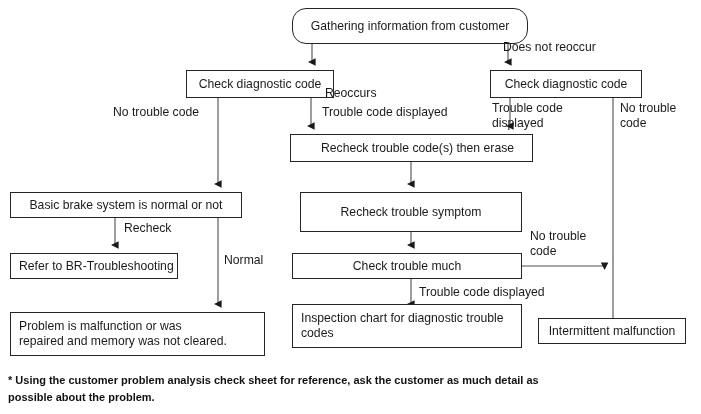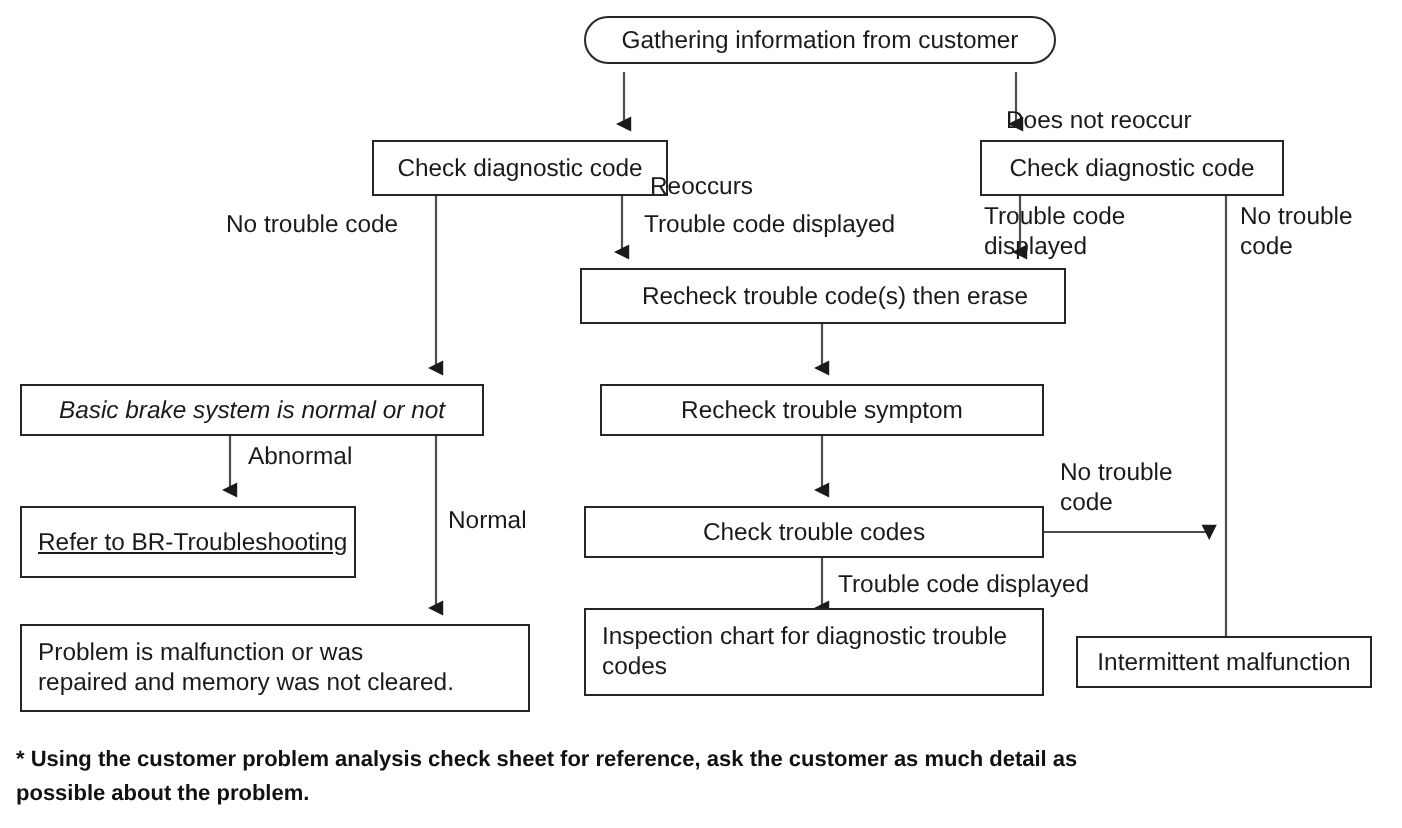--- a/index.html
+++ b/index.html
@@ -111,81 +111,81 @@
       <path d="M115,218 L115,245" marker-end="url(#arrowhead)"></path>
 
       <path d="M218,218 L218,304" marker-end="url(#arrowhead)"></path>
 
       <path d="M411,279 L411,304" marker-end="url(#arrowhead)"></path>
 
       <path d="M522,266 L605,266" marker-end="url(#arrowhead-right)"></path>
     </g>
   </svg>
 
-  <div class="node center" style="left:292px; top:8px; width:236px; height:24px;border-radius:14px;">
+  <div class="node center" style="left:292px; top:8px; width:236px; height:36px;border-radius:14px;">
     <span class="node-label">Gathering information from customer</span>
   </div>
 
   <div class="node center" style="left:186px; top:70px; width:148px; height:28px;">
     <span class="node-label">Check diagnostic code</span>
   </div>
 
   <div class="node center" style="left:490px; top:70px; width:152px; height:28px;">
     <span class="node-label">Check diagnostic code</span>
   </div>
 
   <div class="node center" style="left:290px; top:134px; width:243px; height:28px;padding-left:12px;">
     <span class="node-label">Recheck trouble code(s) then erase</span>
   </div>
 
-  <div class="node center" style="left:10px; top:192px; width:232px; height:26px;font-style:italic;">
+  <div class="node center" style="left:10px; top:192px; width:232px; height:26px;">
     <span class="node-label">Basic brake system is normal or not</span>
   </div>
 
-  <div class="node center" style="left:300px; top:192px; width:222px; height:26px;">
+  <div class="node center" style="left:300px; top:192px; width:222px; height:40px;">
     <span class="node-label">Recheck trouble symptom</span>
   </div>
 
-  <div class="node leftal" style="left:10px; top:253px; width:168px; height:36px;text-decoration:underline;">
+  <div class="node leftal" style="left:10px; top:253px; width:168px; height:26px;">
     <span class="node-label">Refer to BR-Troubleshooting</span>
   </div>
 
   <div class="node center" style="left:292px; top:253px; width:230px; height:26px;">
-    <span class="node-label">Check trouble codes</span>
+    <span class="node-label">Check trouble much</span>
   </div>
 
   <div class="node leftal" style="left:10px; top:312px; width:255px; height:44px;">
     <span class="node-label">Problem is malfunction or was
 repaired and memory was not cleared.</span>
   </div>
 
   <div class="node leftal" style="left:292px; top:304px; width:230px; height:44px;">
     <span class="node-label">Inspection chart for diagnostic trouble
 codes</span>
   </div>
 
   <div class="node center" style="left:538px; top:318px; width:148px; height:26px;">
     <span class="node-label">Intermittent malfunction</span>
   </div>
 
   <div class="edge-label" style="left:325px; top:40px;margin-top:46px;">Reoccurs</div>
 
-  <div class="edge-label" style="left:503px; top:53px;">Does not reoccur</div>
+  <div class="edge-label" style="left:503px; top:40px;">Does not reoccur</div>
 
   <div class="edge-label" style="left:113px; top:105px;">No trouble code</div>
 
   <div class="edge-label" style="left:322px; top:105px;">Trouble code displayed</div>
 
   <div class="edge-label" style="left:492px; top:101px;">Trouble code
 displayed</div>
 
   <div class="edge-label" style="left:620px; top:101px;">No trouble
 code</div>
 
-  <div class="edge-label" style="left:124px; top:221px;">Abnormal</div>
+  <div class="edge-label" style="left:124px; top:221px;">Recheck</div>
 
   <div class="edge-label" style="left:224px; top:221px;margin-top:32px;">Normal</div>
 
   <div class="edge-label" style="left:530px; top:229px;">No trouble
 code</div>
 
   <div class="edge-label" style="left:419px; top:285px;">Trouble code displayed</div>
 
   <div class="footnote">* Using the customer problem analysis check sheet for reference, ask the customer as much detail as
    possible about the problem.</div>

